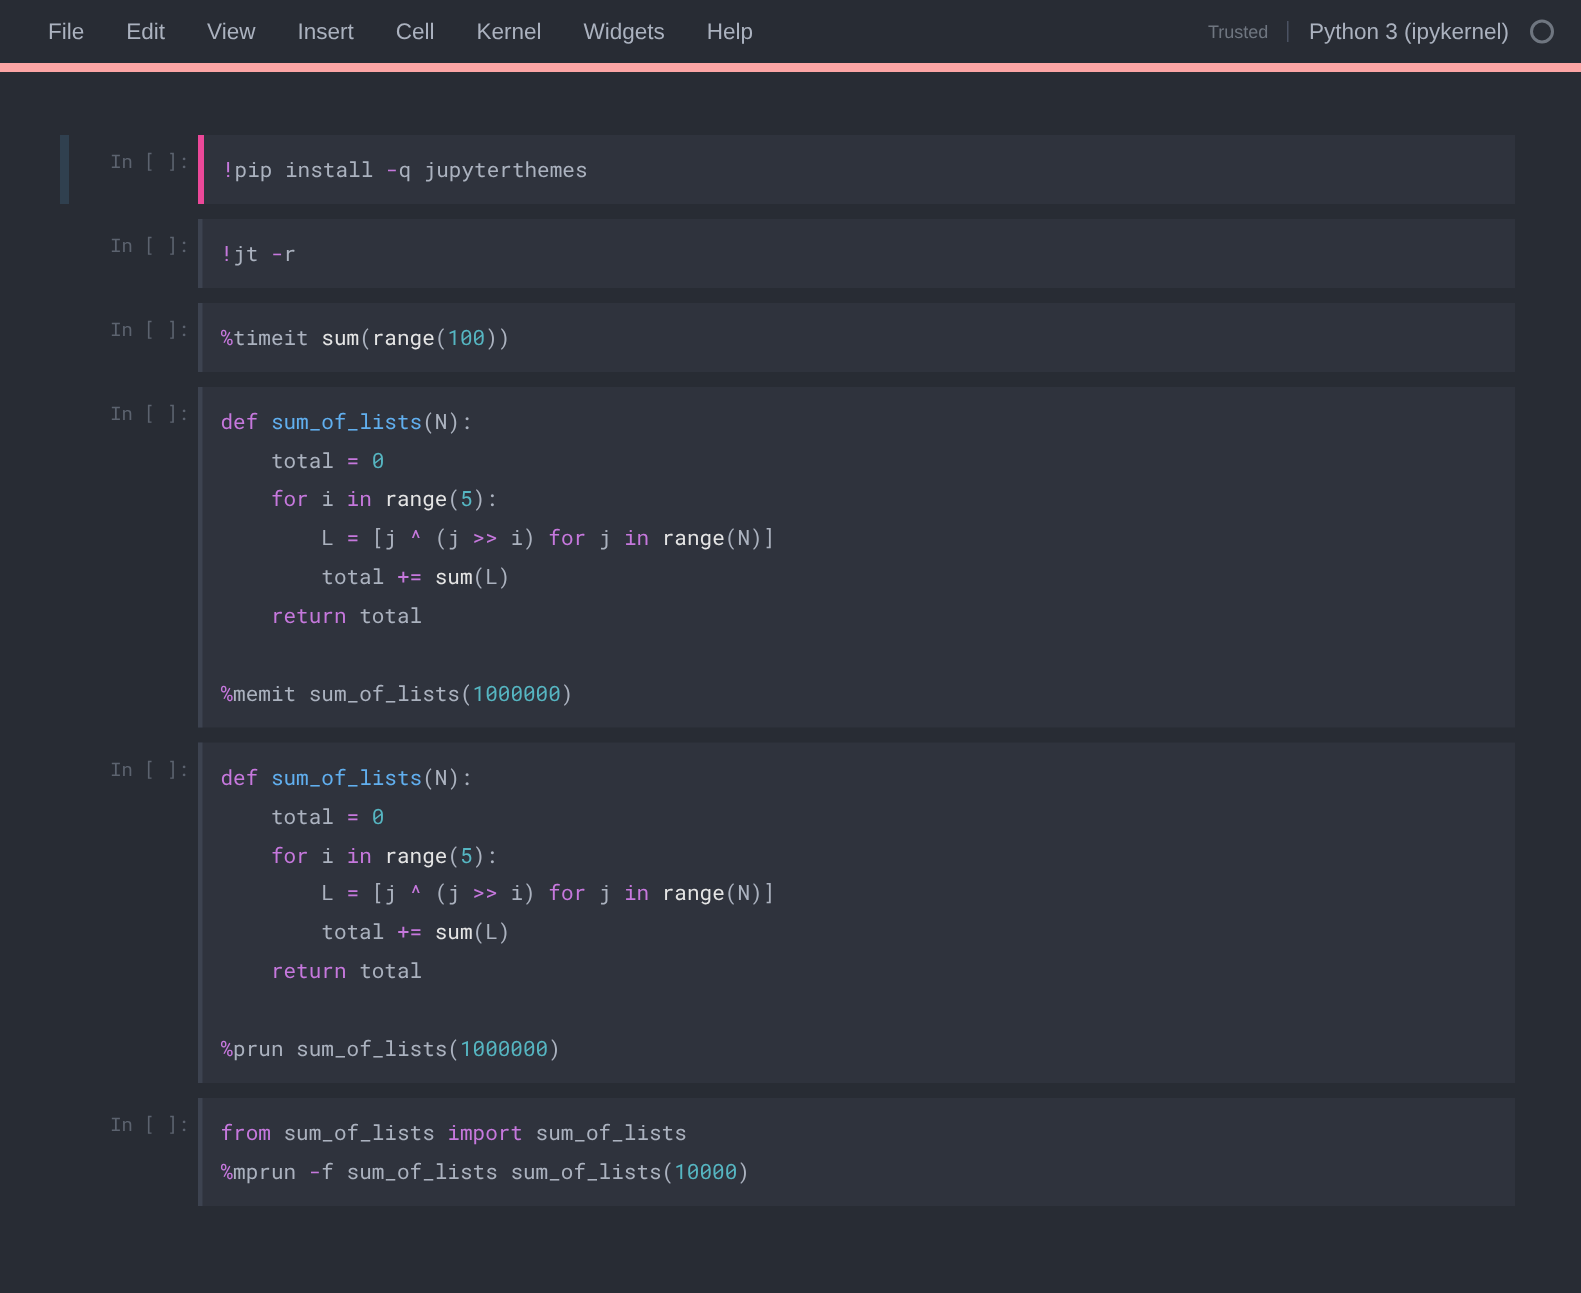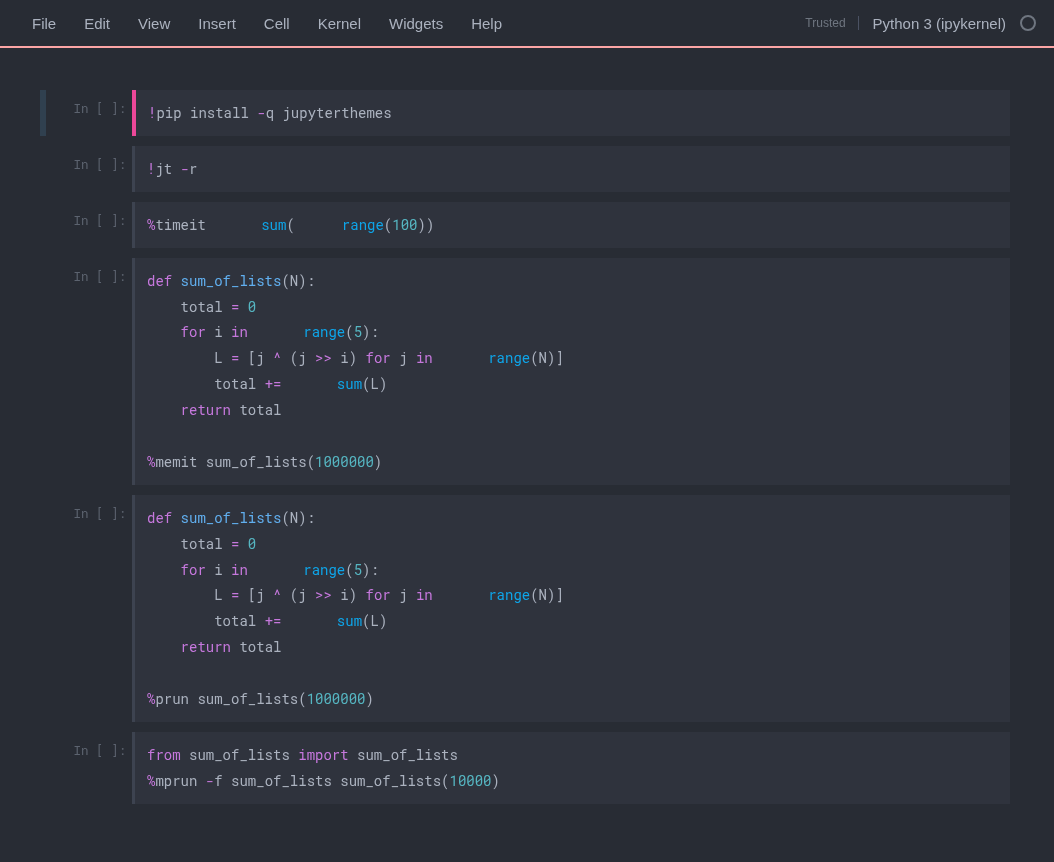--- a/index.html
+++ b/index.html
@@ -9,21 +9,21 @@
   color: #abb2bf;
   width: 1054px;
   height: 862px;
   overflow: hidden;
 }
 .menubar {
   height: 48px;
   display: flex;
   align-items: center;
   padding: 0 18px;
-  border-bottom: 2px solid #fca5a5;
+  border-bottom: 6px solid #fca5a5;
   background: #282c34;
   justify-content: center;
 }
 .menu-left {
   display: flex;
   gap: 0;
 }
 .menu-item {
   padding: 8px 14px;
   color: #abb2bf;
@@ -95,21 +95,21 @@
   bottom: 0;
   width: 6px;
   background: #30404f;
 }
 
 .tok-op   { color: #c678dd; } 
 .tok-cmd  { color: #abb2bf; }
 .tok-num  { color: #56b6c2; }
 .tok-kw   { color: #c678dd; }
 .tok-def  { color: #61afef; }
-.tok-bi   { color: #0ea5e9; margin-left: 47px; }  
+.tok-bi   { color: #e5e5e5; }  
 .tok-paren{ color: #abb2bf; }
 .tok-var  { color: #abb2bf; }
 .tok-punct{ color: #abb2bf; }
 </style>
 </head>
 <body>
 
 <div class="menubar">
   <div class="menu-left">
       <div class="menu-item">File</div>

